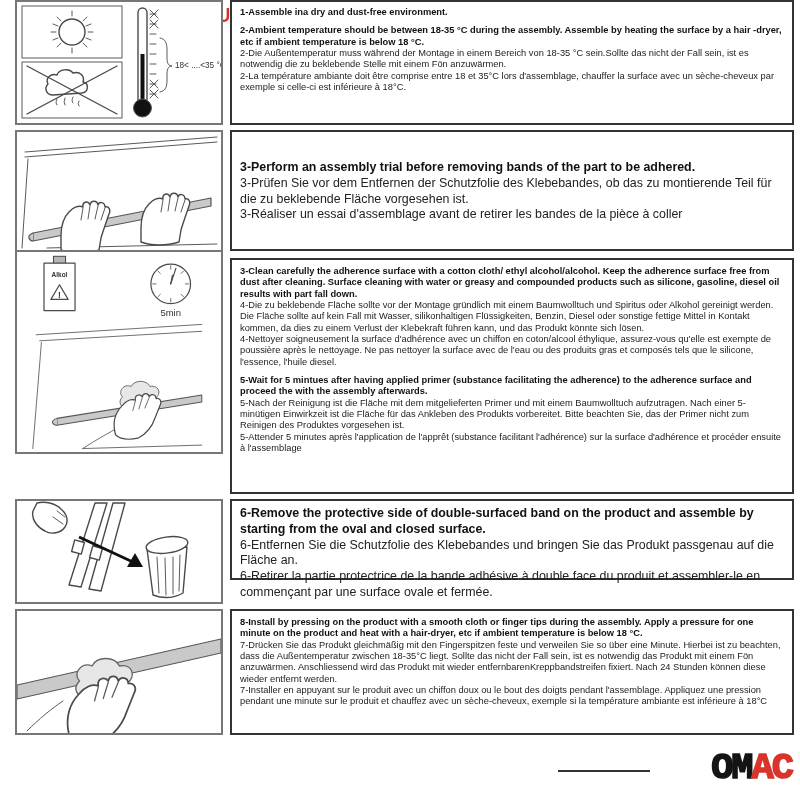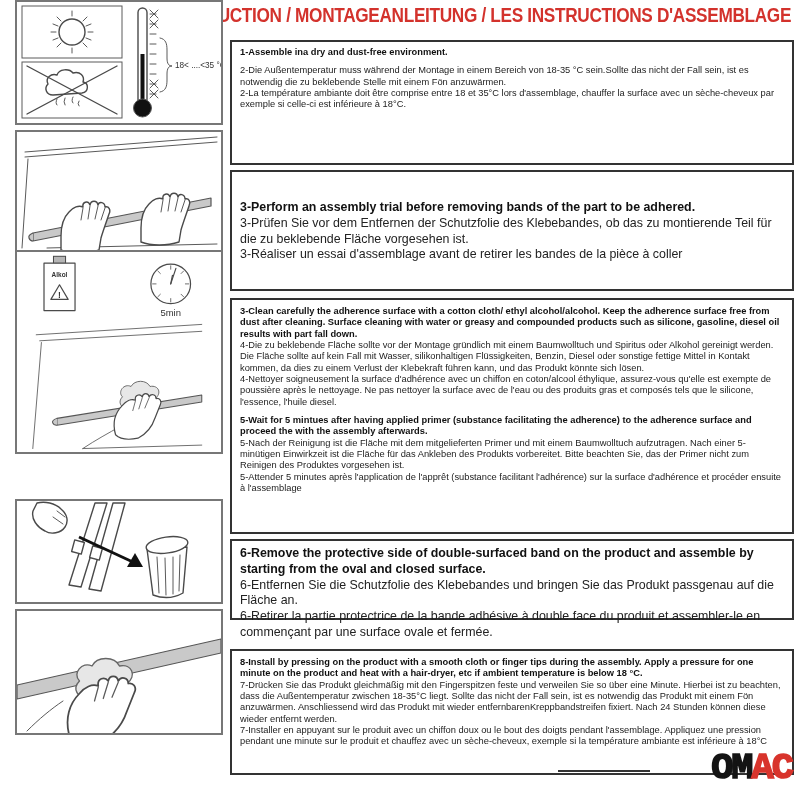--- a/index.html
+++ b/index.html
@@ -13,21 +13,21 @@
     font-size:21px;font-weight:bold;color:#d3322c;white-space:nowrap;
     transform:scaleX(0.82);transform-origin:400px 0;letter-spacing:-0.4px;
   }
   .illus{
     position:absolute;left:15px;width:208px;background:#fff;
     border:2px solid #777;box-sizing:border-box;
   }
   .illus svg{display:block;width:100%;height:100%;}
   .textbox{
     position:absolute;left:230px;width:564px;background:#fff;
-    border:2px solid #333;box-sizing:border-box;padding:4px 8px 2px 8px;margin-top:40px;
+    border:2px solid #333;box-sizing:border-box;padding:4px 8px 2px 8px;
   }
   .small .textbox{font-size:9.3px;line-height:1.22;}
   .big .textbox{font-size:12.4px;line-height:1.27;}
   .step p{margin:0;}
   .step .h{font-weight:bold;color:#111;}
   .gap{height:7px;}
   .outline{fill:none;stroke:#4a4a4a;stroke-width:1.4;stroke-linecap:round;stroke-linejoin:round;}
   .outline-thin{fill:none;stroke:#5a5a5a;stroke-width:1;stroke-linecap:round;}
   .whitefill{fill:#ffffff;stroke:#4a4a4a;stroke-width:1.4;stroke-linejoin:round;}
   .grayfill{fill:#c9c9c9;stroke:#555;stroke-width:1.2;stroke-linejoin:round;}
@@ -116,20 +116,21 @@
       </g>
       <text class="svgtext" x="158" y="66" font-size="8.2">18&lt; ....&lt;35 °C</text>
     </svg>
   </div>
   <div class="textbox" style="top:0;height:125px;padding-top:5px;">
     <div class="step">
       <p class="h">1-Assemble ina dry and dust-free environment.</p>
     </div>
     <div class="gap"></div>
     <div class="step">
+      <p class="h">2-Ambient temperature should be between 18-35 °C  during the assembly. Assemble by heating the surface by a hair -dryer, etc if ambient temperature is below 18 °C.</p>
       <p>2-Die Außentemperatur muss während der Montage in einem Bereich von 18-35 °C  sein.Sollte das nicht der Fall sein, ist es notwendig die zu beklebende Stelle mit einem Fön anzuwärmen.</p>
       <p>2-La température ambiante doit être comprise entre 18 et 35°C lors d'assemblage, chauffer la surface avec un sèche-cheveux par exemple si celle-ci est inférieure à 18°C.</p>
     </div>
   </div>
 </div>
 
 <div class="row big">
   <div class="illus" style="top:130px;height:123px;">
     <svg viewBox="0 0 204 119">
       <g class="outline-thin">

